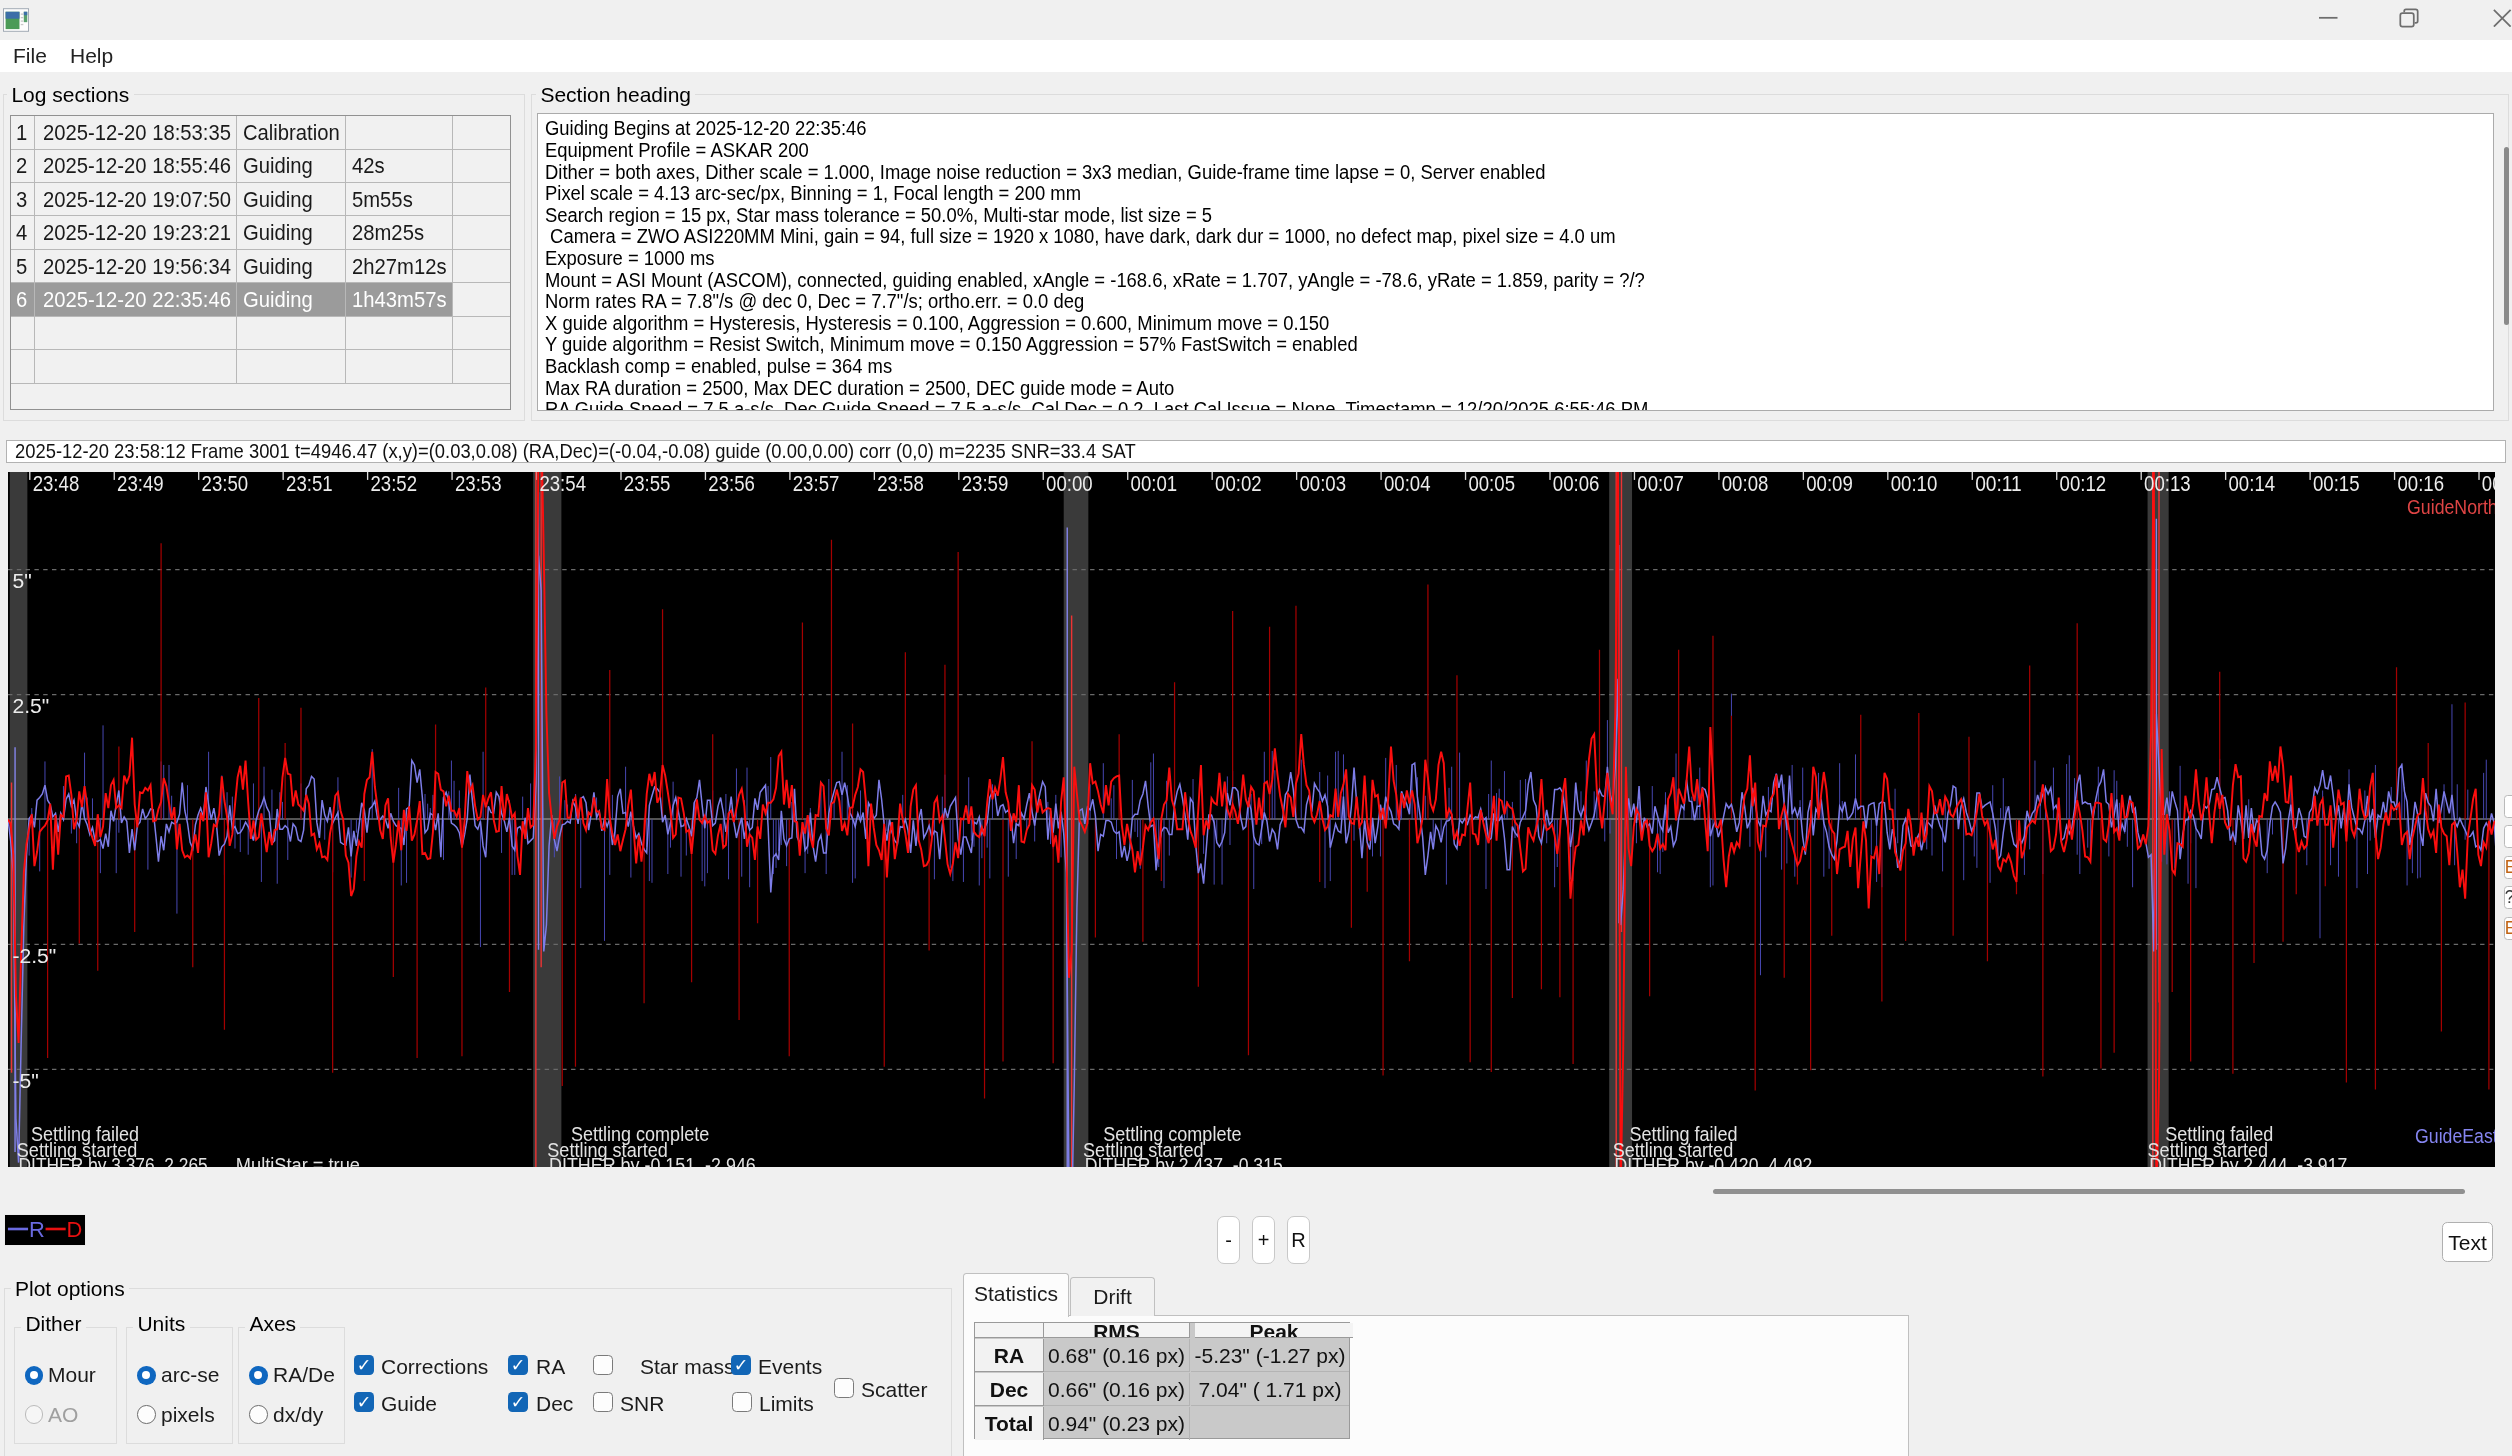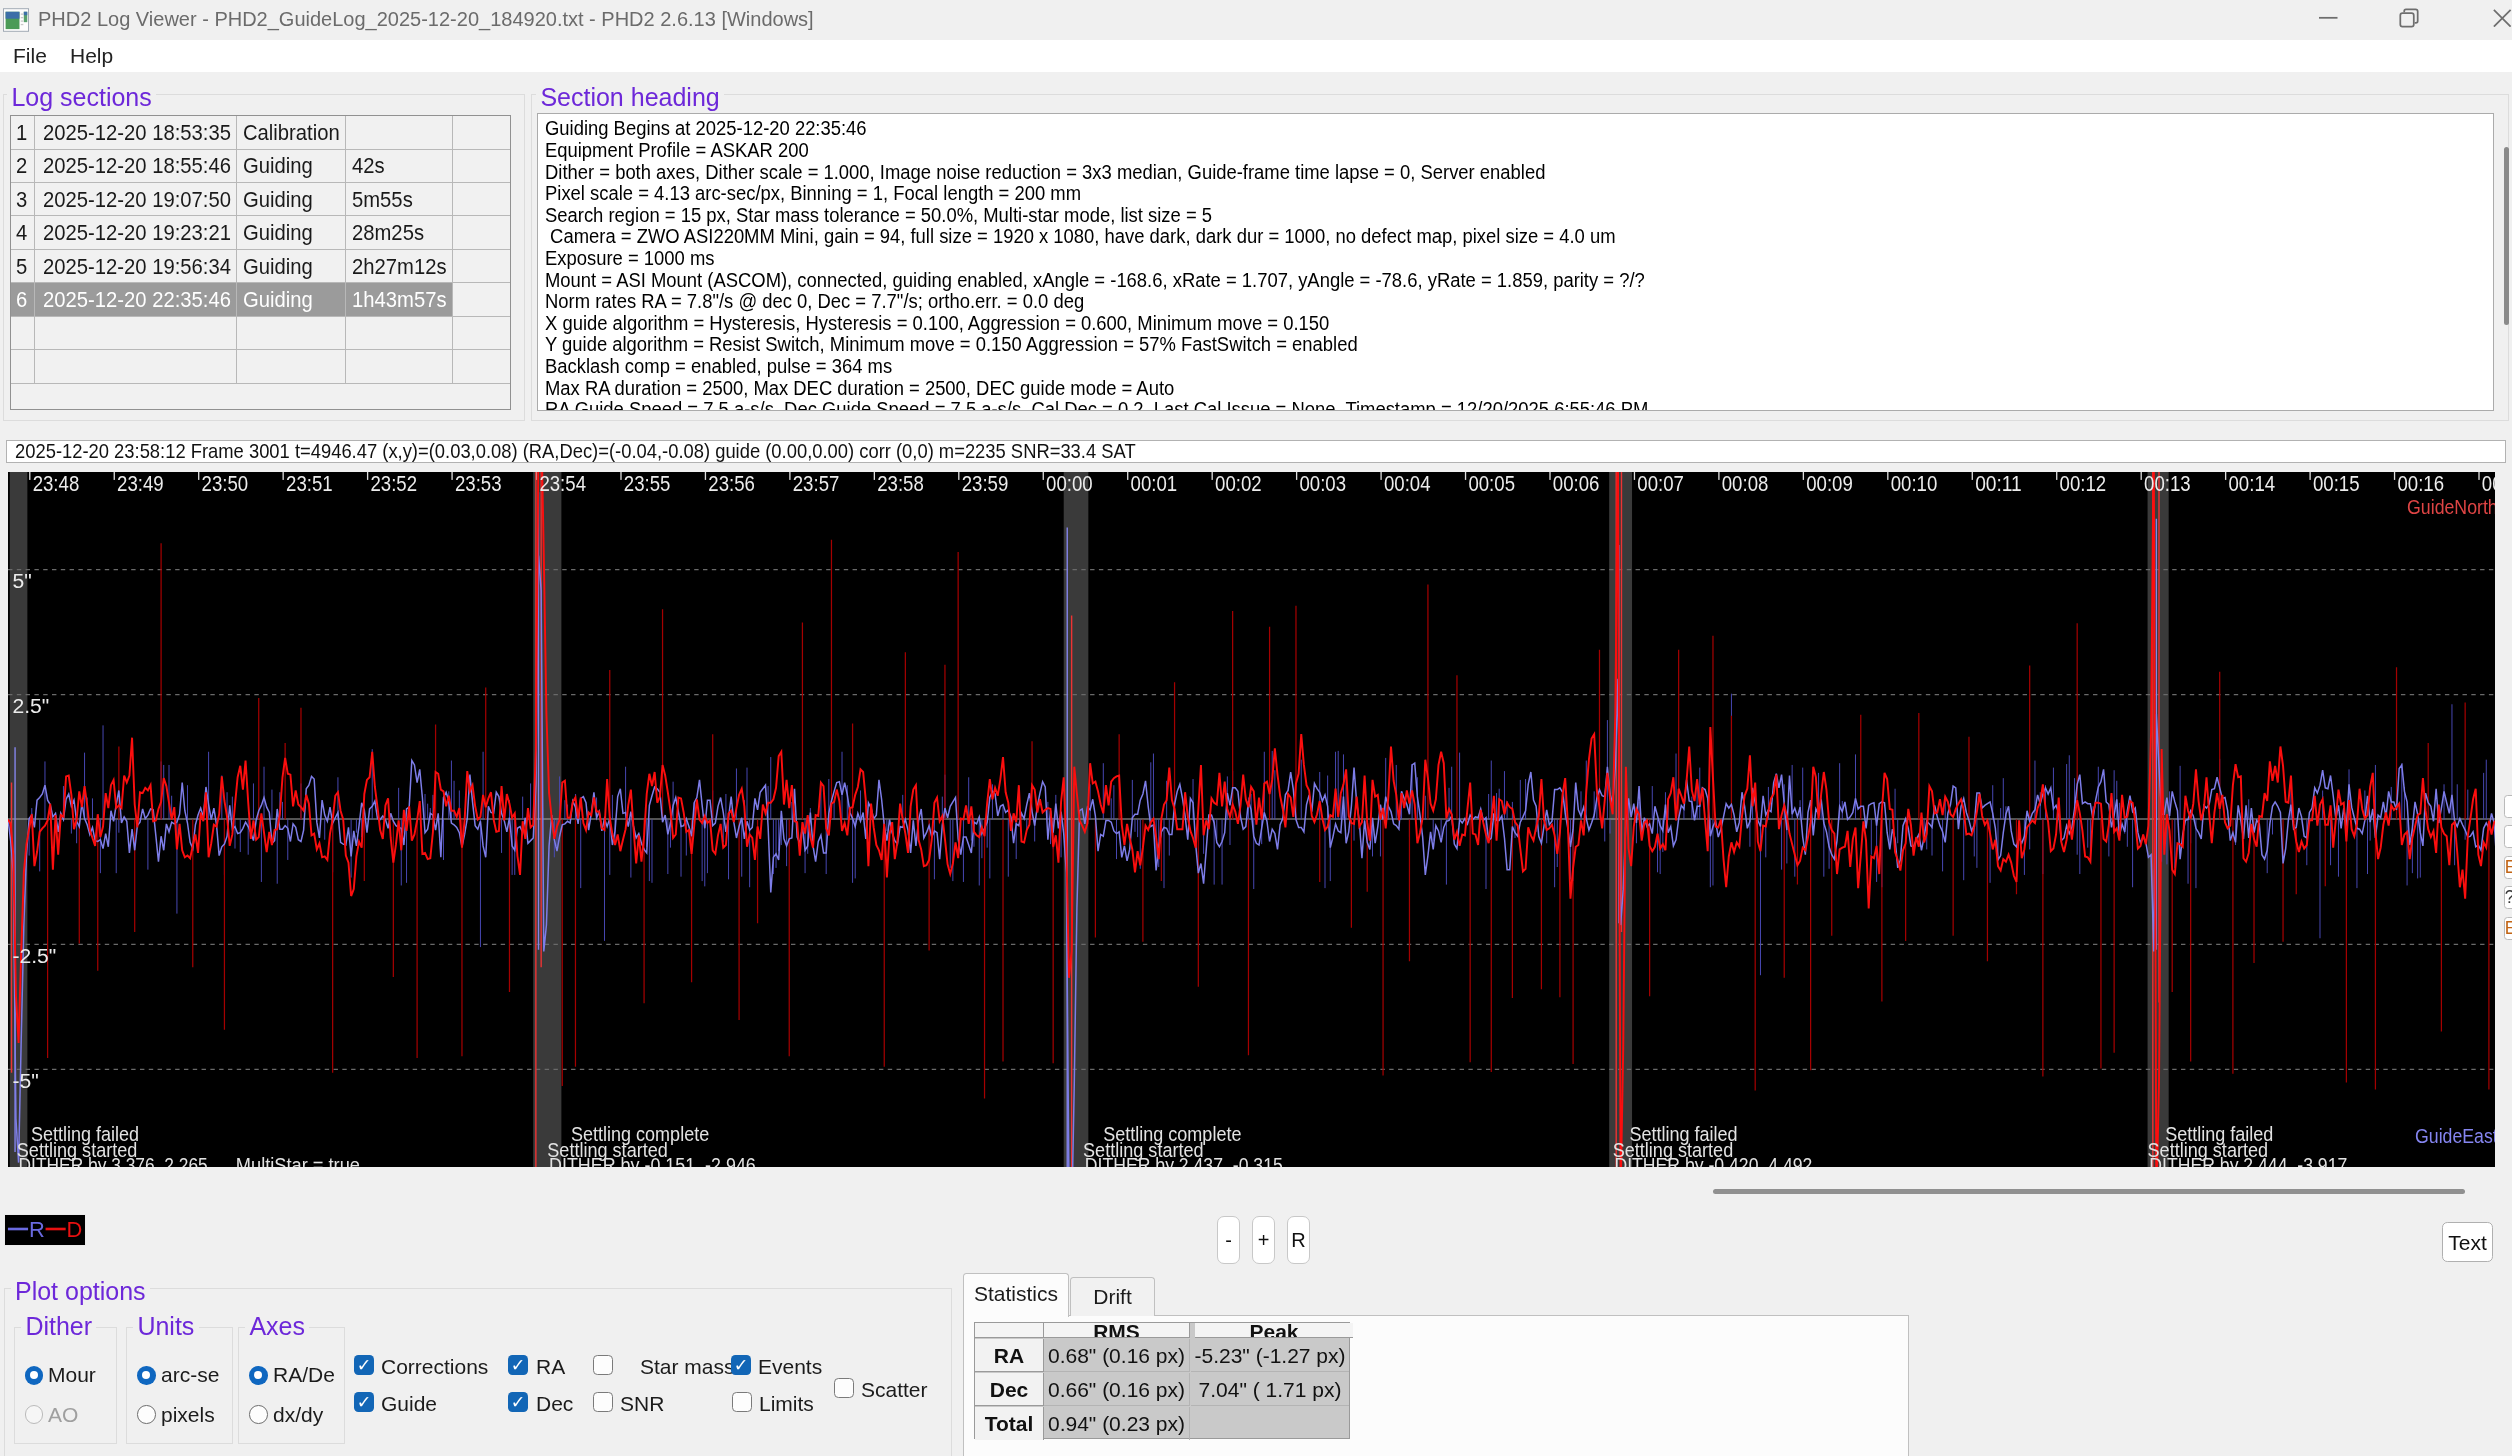--- a/index.html
+++ b/index.html
@@ -3,21 +3,21 @@
 *{margin:0;padding:0;box-sizing:border-box}
 html,body{width:2512px;height:1457px;background:#f0f0f0;font-family:"Liberation Sans",sans-serif;overflow:hidden;position:relative}
 .abs{position:absolute}
 
 #title{position:absolute;left:0;top:0;width:2512px;height:40px;background:#f0f0f0;color:#6b6b6b;font-size:20px}
 #title .txt{position:absolute;left:38px;top:8px}
 #menubar{position:absolute;left:0;top:40px;width:2512px;height:32px;background:#fff;color:#222;font-size:21px}
 #menubar span{position:absolute;top:3.5px}
 
 .gbox{position:absolute;border:0.9px solid #dcdcdc}
-.glabel{position:absolute;background:#f0f0f0;font-size:25px;color:#6d28d9;padding:0 4.4px;white-space:nowrap}
+.glabel{position:absolute;background:#f0f0f0;font-size:21px;color:#000000;padding:0 4.4px;white-space:nowrap}
 
 #ltable{position:absolute;left:9.7px;top:115px;width:501px;height:295px;background:#f1f1f1;border:0.9px solid #919191;overflow:hidden}
 .trow{position:absolute;left:0;width:499px;height:33px;font-size:22px;color:#1a1a1a}
 .trow span{position:absolute;top:3.5px;white-space:nowrap;transform:scaleX(.92);transform-origin:0 50%}
 .trow .c0{left:0;width:23px;text-align:center}
 .trow .c1{left:32px}
 .trow .c2{left:232px}
 .trow .c3{left:341px}
 .trow.sel{color:#fff}
 .trow.sel::before{content:"";position:absolute;left:0;top:0;width:441px;height:33px;background:#9b9b9b}
@@ -70,21 +70,20 @@
     <rect x="0.5" y="0.5" width="29" height="26" fill="#fdfdfd" stroke="#96a0ac"></rect>
     <rect x="3" y="4" width="16" height="20" fill="#4b9b57"></rect>
     <rect x="3" y="4" width="16" height="8" fill="#3d6fa8"></rect>
     <rect x="24" y="4" width="4" height="12" fill="#58a06c"></rect>
     <rect x="24" y="4" width="4" height="4" fill="#3d6fa8"></rect>
     <rect x="20.5" y="6" width="3" height="1.5" fill="#c8c8c8"></rect>
       <rect x="20.5" y="10" width="3" height="1.5" fill="#c8c8c8"></rect>
       <rect x="20.5" y="14" width="3" height="1.5" fill="#c8c8c8"></rect>
       <rect x="20.5" y="18" width="3" height="1.5" fill="#c8c8c8"></rect>
   </svg>
-  <span class="txt">PHD2 Log Viewer - PHD2_GuideLog_2025-12-20_184920.txt - PHD2 2.6.13 [Windows]</span>
   <svg class="abs" style="left:2319px;top:8.8px" width="19.4" height="19.4" viewBox="0 0 22 22">
       <line x1="0" y1="10" x2="21" y2="10" stroke="#6e6e6e" stroke-width="2"></line>
     </svg>
   <svg class="abs" style="left:2399px;top:8px" width="20" height="20" viewBox="0 0 23 23">
     <path d="M6 5 L6 3.5 Q6 1.5 8 1.5 L19 1.5 Q21.5 1.5 21.5 4 L21.5 15 Q21.5 17 19.5 17 L18 17" fill="none" stroke="#6e6e6e" stroke-width="2"></path>
     <rect x="1.5" y="6" width="15.5" height="15.5" rx="2.5" fill="none" stroke="#6e6e6e" stroke-width="2"></rect>
   </svg>
   <svg class="abs" style="left:2493px;top:8.8px" width="18.5" height="18.5" viewBox="0 0 21 21">
       <path d="M1 1 L20 20 M20 1 L1 20" stroke="#6e6e6e" stroke-width="2"></path>
     </svg>

